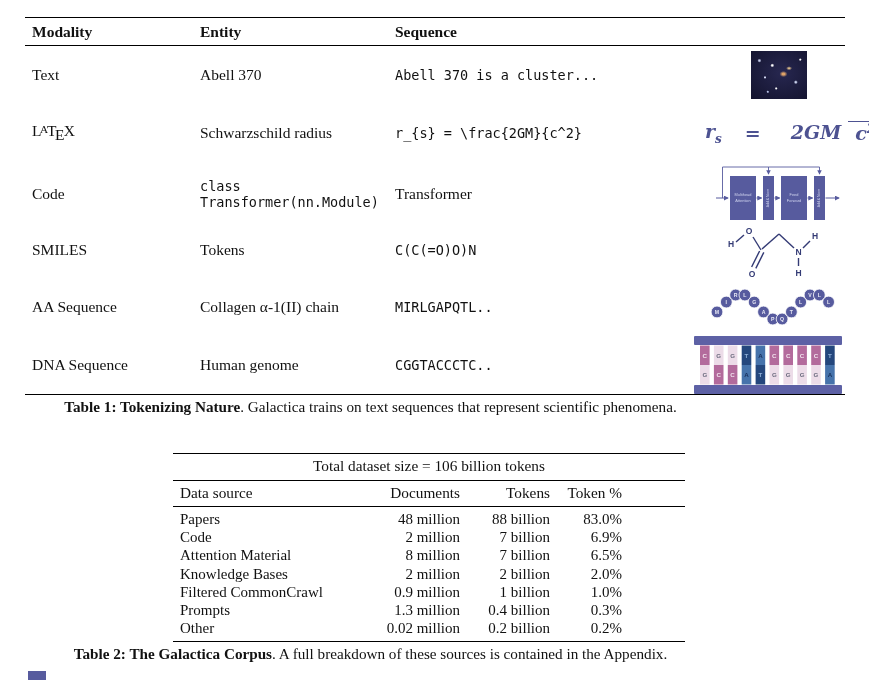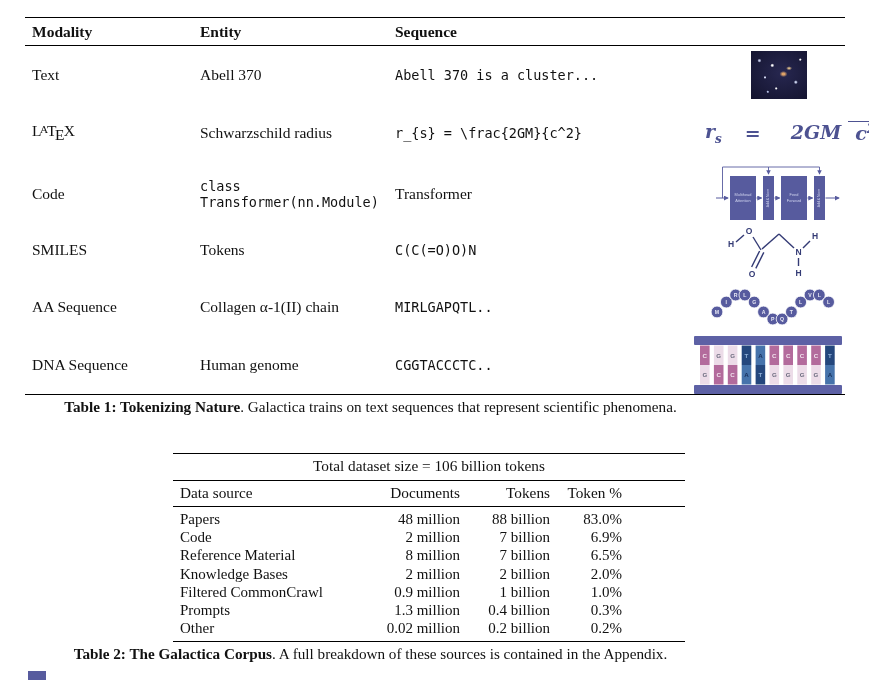--- a/index.html
+++ b/index.html
@@ -278,21 +278,21 @@
           <span></span>
         </div>
         <div class="t2row">
           <span>Code</span>
           <span class="r">2 million</span>
           <span class="r">7 billion</span>
           <span class="r">6.9%</span>
           <span></span>
         </div>
         <div class="t2row">
-          <span>Reference Material</span>
+          <span>Attention Material</span>
           <span class="r">8 million</span>
           <span class="r">7 billion</span>
           <span class="r">6.5%</span>
           <span></span>
         </div>
         <div class="t2row">
           <span>Knowledge Bases</span>
           <span class="r">2 million</span>
           <span class="r">2 billion</span>
           <span class="r">2.0%</span>

